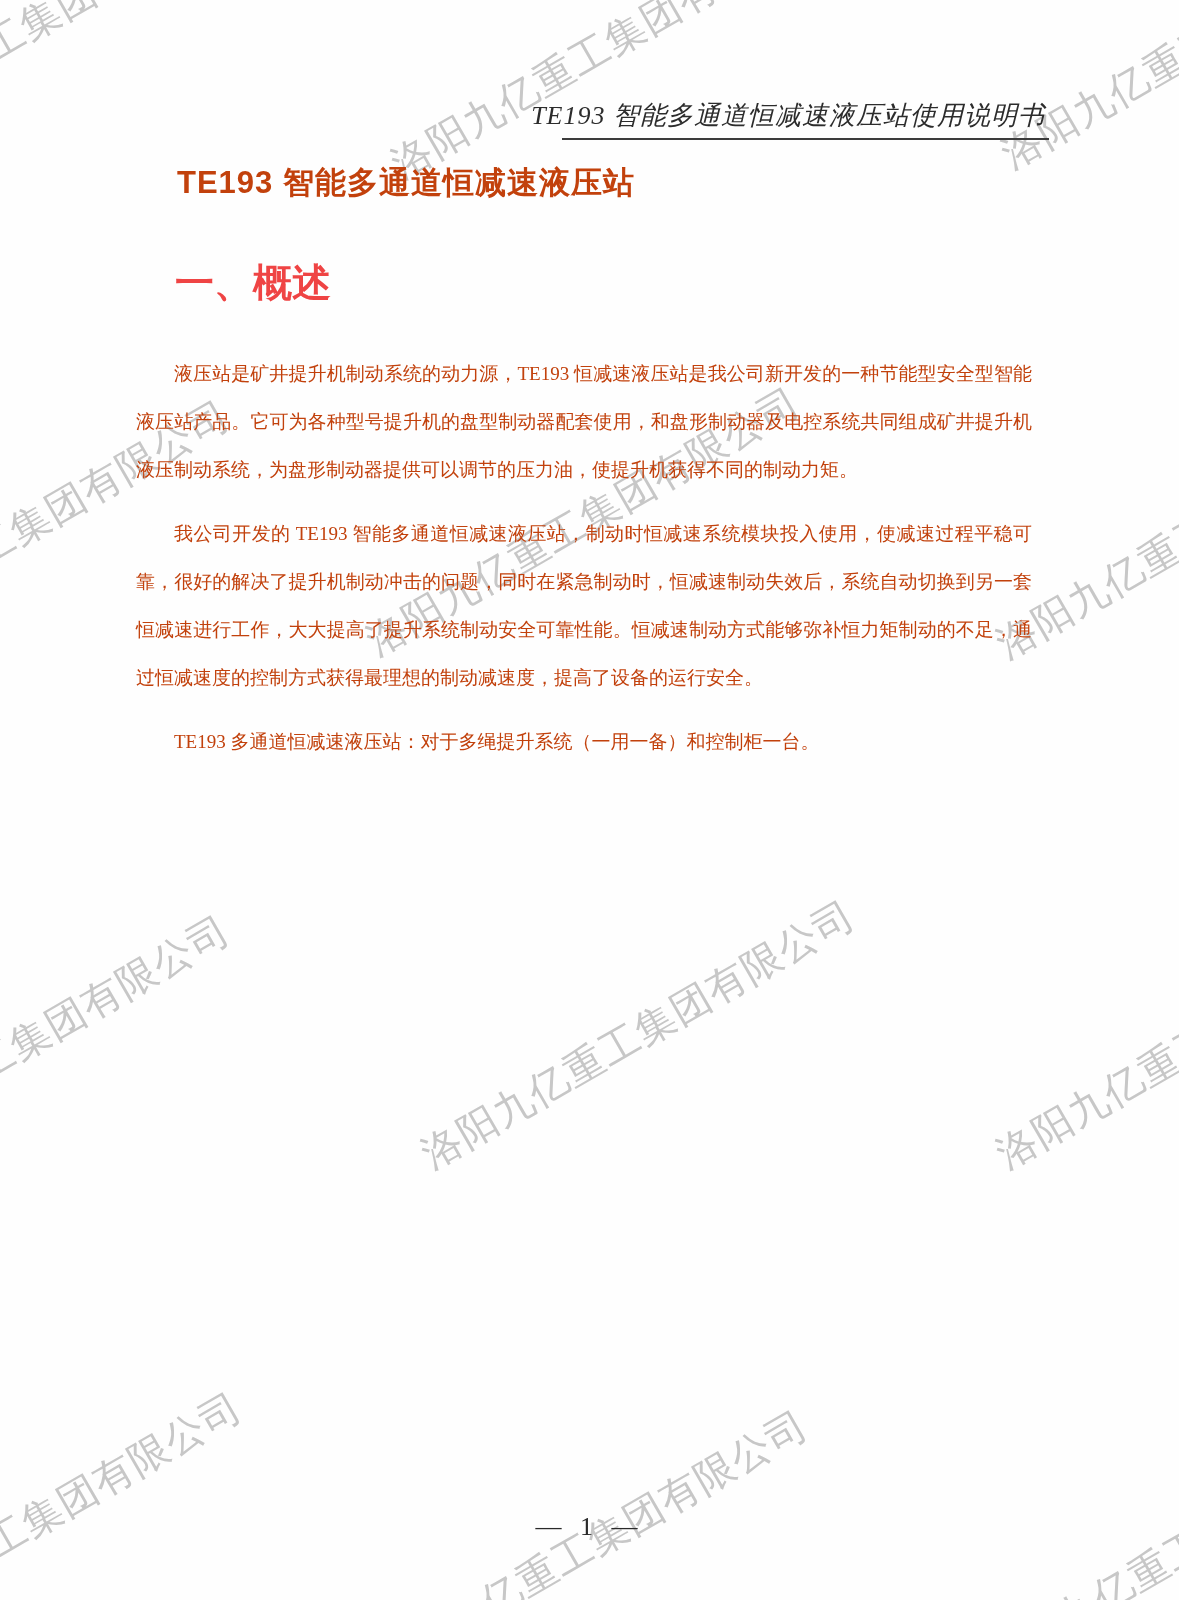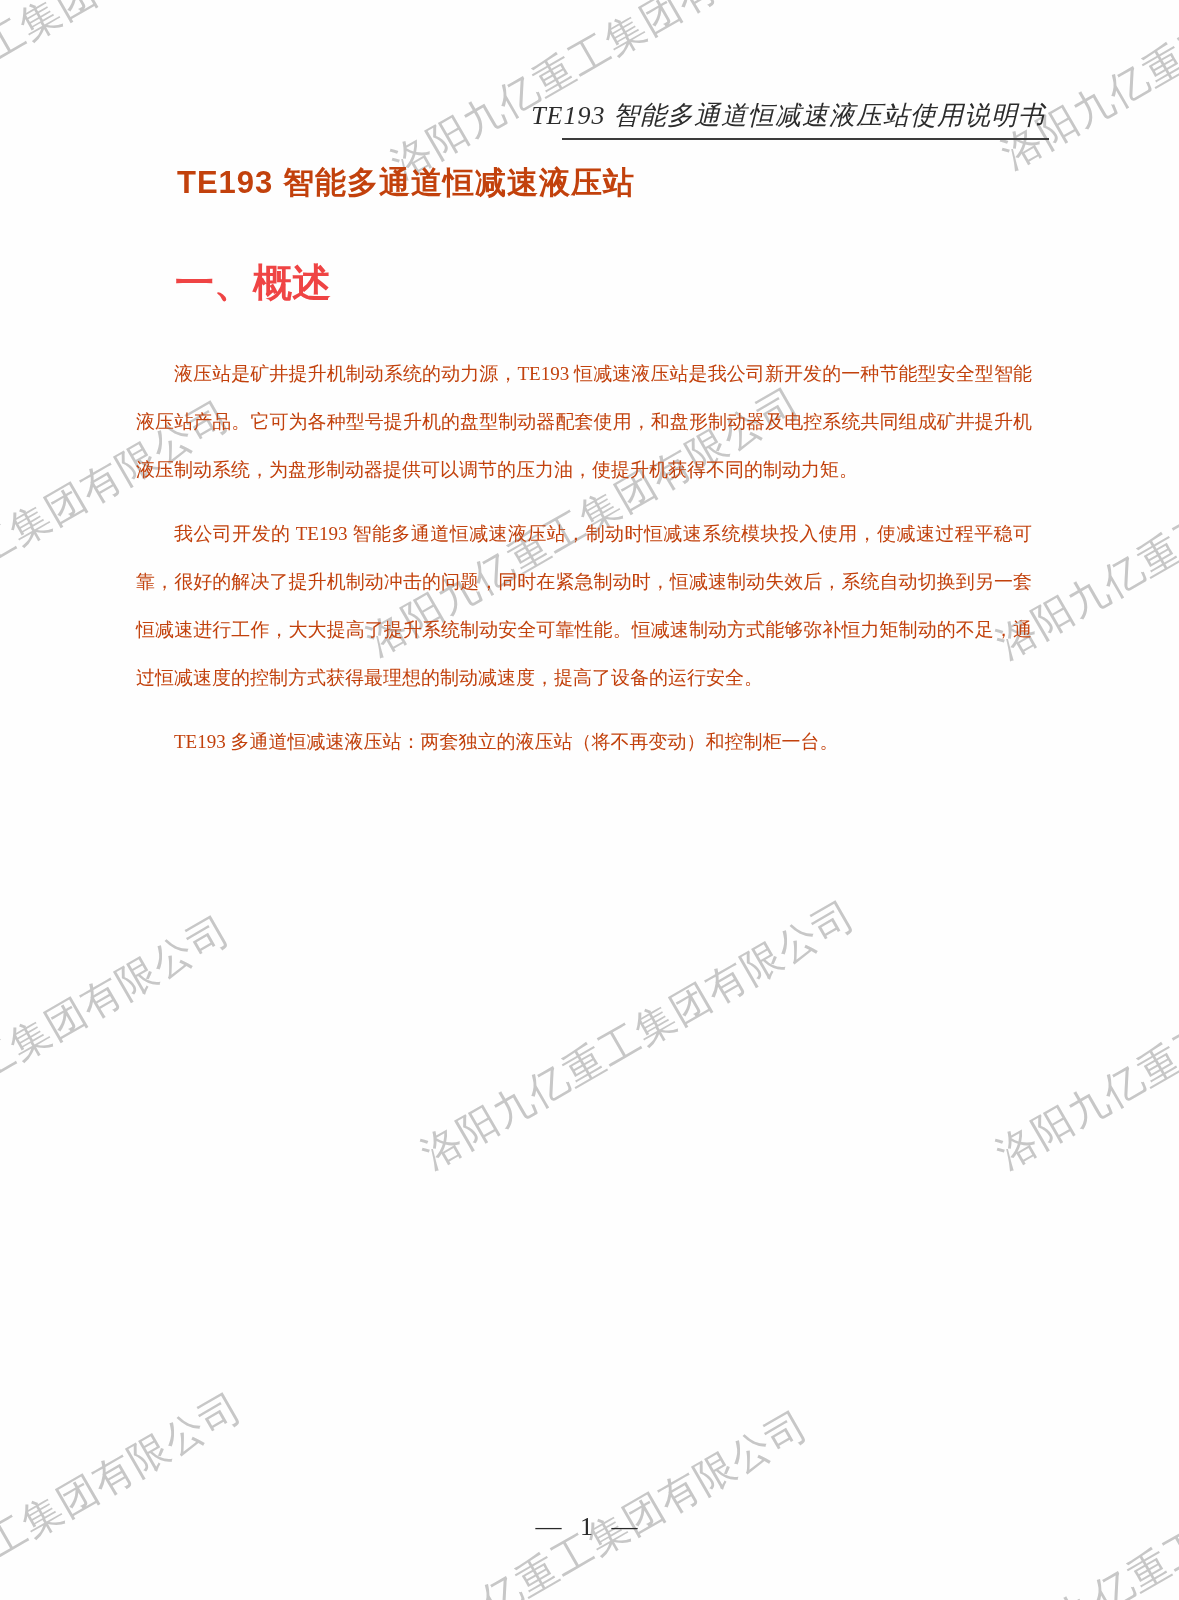--- a/index.html
+++ b/index.html
@@ -107,19 +107,19 @@
 
     <div class="header-rule"></div>
 
     <div class="doc-title">TE193 智能多通道恒减速液压站</div>
 
     <div class="section-heading">一、概述</div>
 
     <div class="body-text">
       <p>液压站是矿井提升机制动系统的动力源，TE193 恒减速液压站是我公司新开发的一种节能型安全型智能液压站产品。它可为各种型号提升机的盘型制动器配套使用，和盘形制动器及电控系统共同组成矿井提升机液压制动系统，为盘形制动器提供可以调节的压力油，使提升机获得不同的制动力矩。</p>
       <p>我公司开发的 TE193 智能多通道恒减速液压站，制动时恒减速系统模块投入使用，使减速过程平稳可靠，很好的解决了提升机制动冲击的问题，同时在紧急制动时，恒减速制动失效后，系统自动切换到另一套恒减速进行工作，大大提高了提升系统制动安全可靠性能。恒减速制动方式能够弥补恒力矩制动的不足，通过恒减速度的控制方式获得最理想的制动减速度，提高了设备的运行安全。</p>
-      <p>TE193 多通道恒减速液压站：两套独立的液压站（将不再变动）和控制柜一台。</p>
+      <p>TE193 多通道恒减速液压站：对于多绳提升系统（一用一备）和控制柜一台。</p>
     </div>
 
     <div class="page-number">— 1 —</div>
 
   </div>
 </div>
 
 </body></html>

